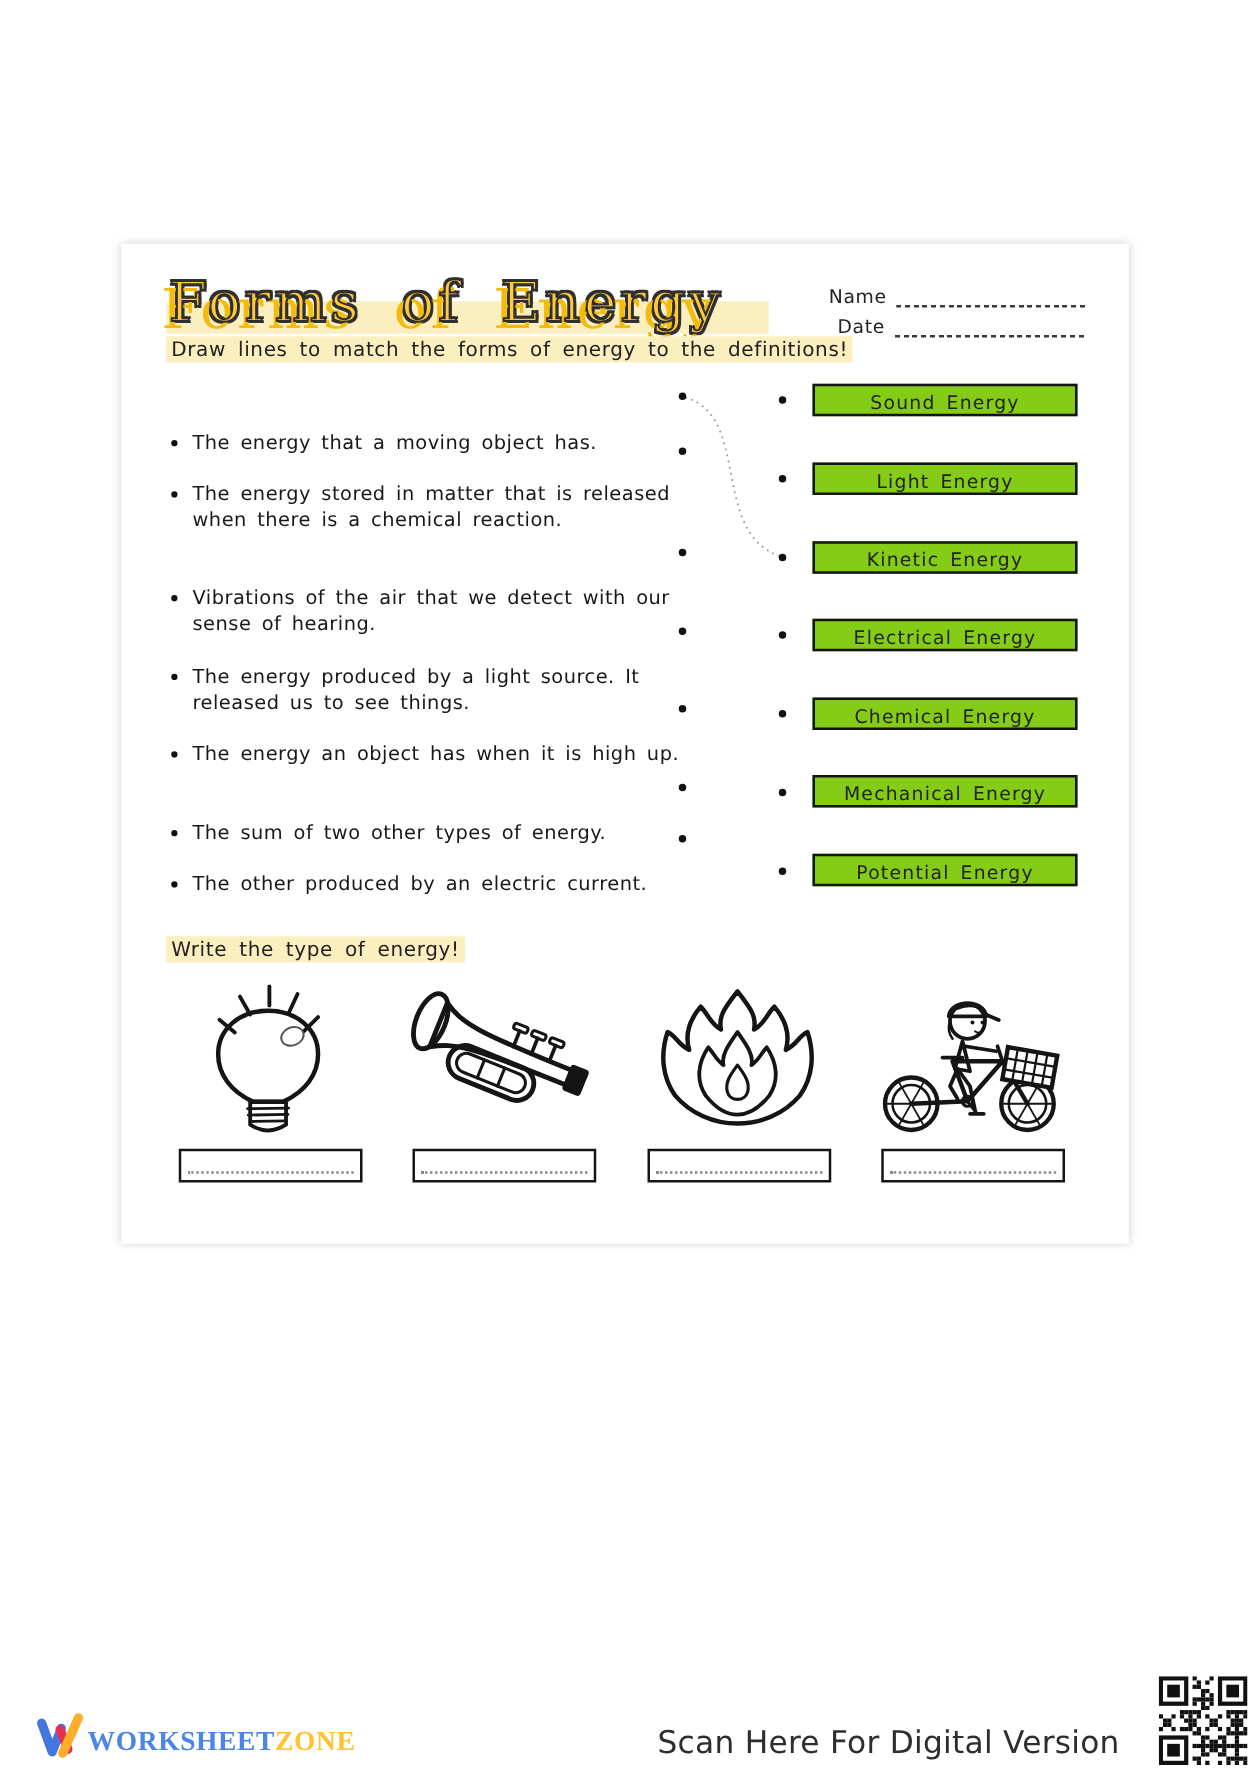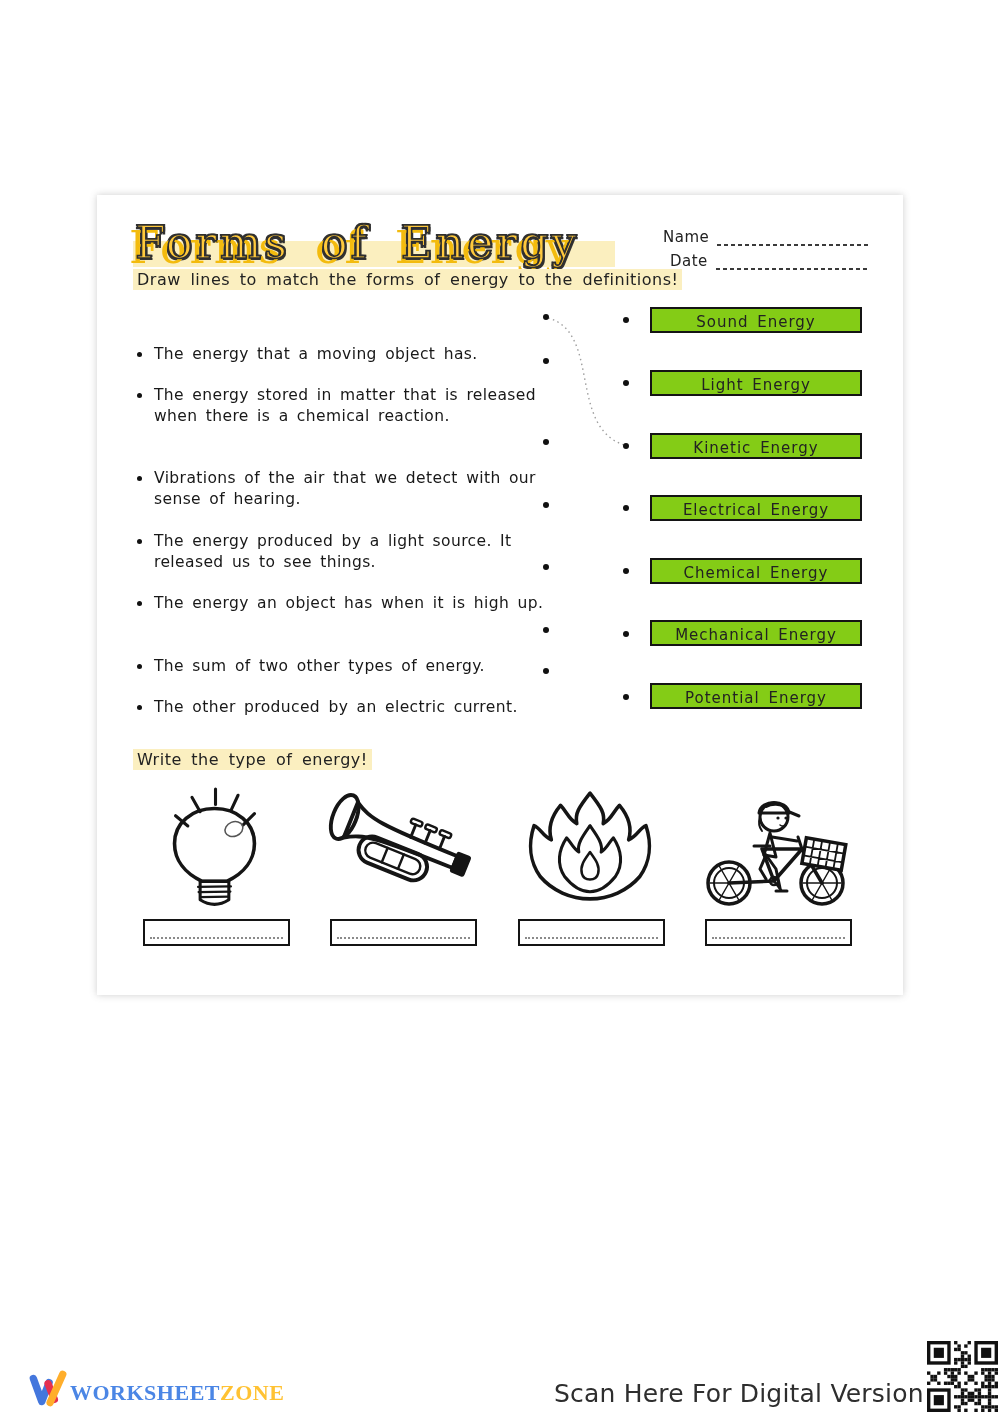--- a/index.html
+++ b/index.html
@@ -55,21 +55,21 @@
     border:2px solid #141414; background:#fff; }
   .ans-box::after { content:""; position:absolute; left:5px; right:5px; bottom:5px;
     border-top:2px dotted #8a8a8a; }
 
   
   .logo-mark { position:absolute; left:27px; top:1369px; }
   .brand { position:absolute; left:70px; top:1380px; font-size:22px; font-weight:bold;
     letter-spacing:.5px;font-family:Liberation Serif, serif; }
   .brand .w { color:#4B86E5; }
   .brand .z { color:#FFC233; }
-  .scan-text { position:absolute; left:554px; top:1379px; font-size:25px;
+  .scan-text { position:absolute; left:526px; top:1379px; font-size:25px;
     color:#2e2e2e; letter-spacing:.2px; }
   .qr { position:absolute; left:927px; top:1341px; width:71px; height:71px; }
 
   svg .ln { stroke:#151515; fill:none; stroke-linecap:round; stroke-linejoin:round; }
 </style>
 </head>
 <body>
 
 <div class="sheet">
 

